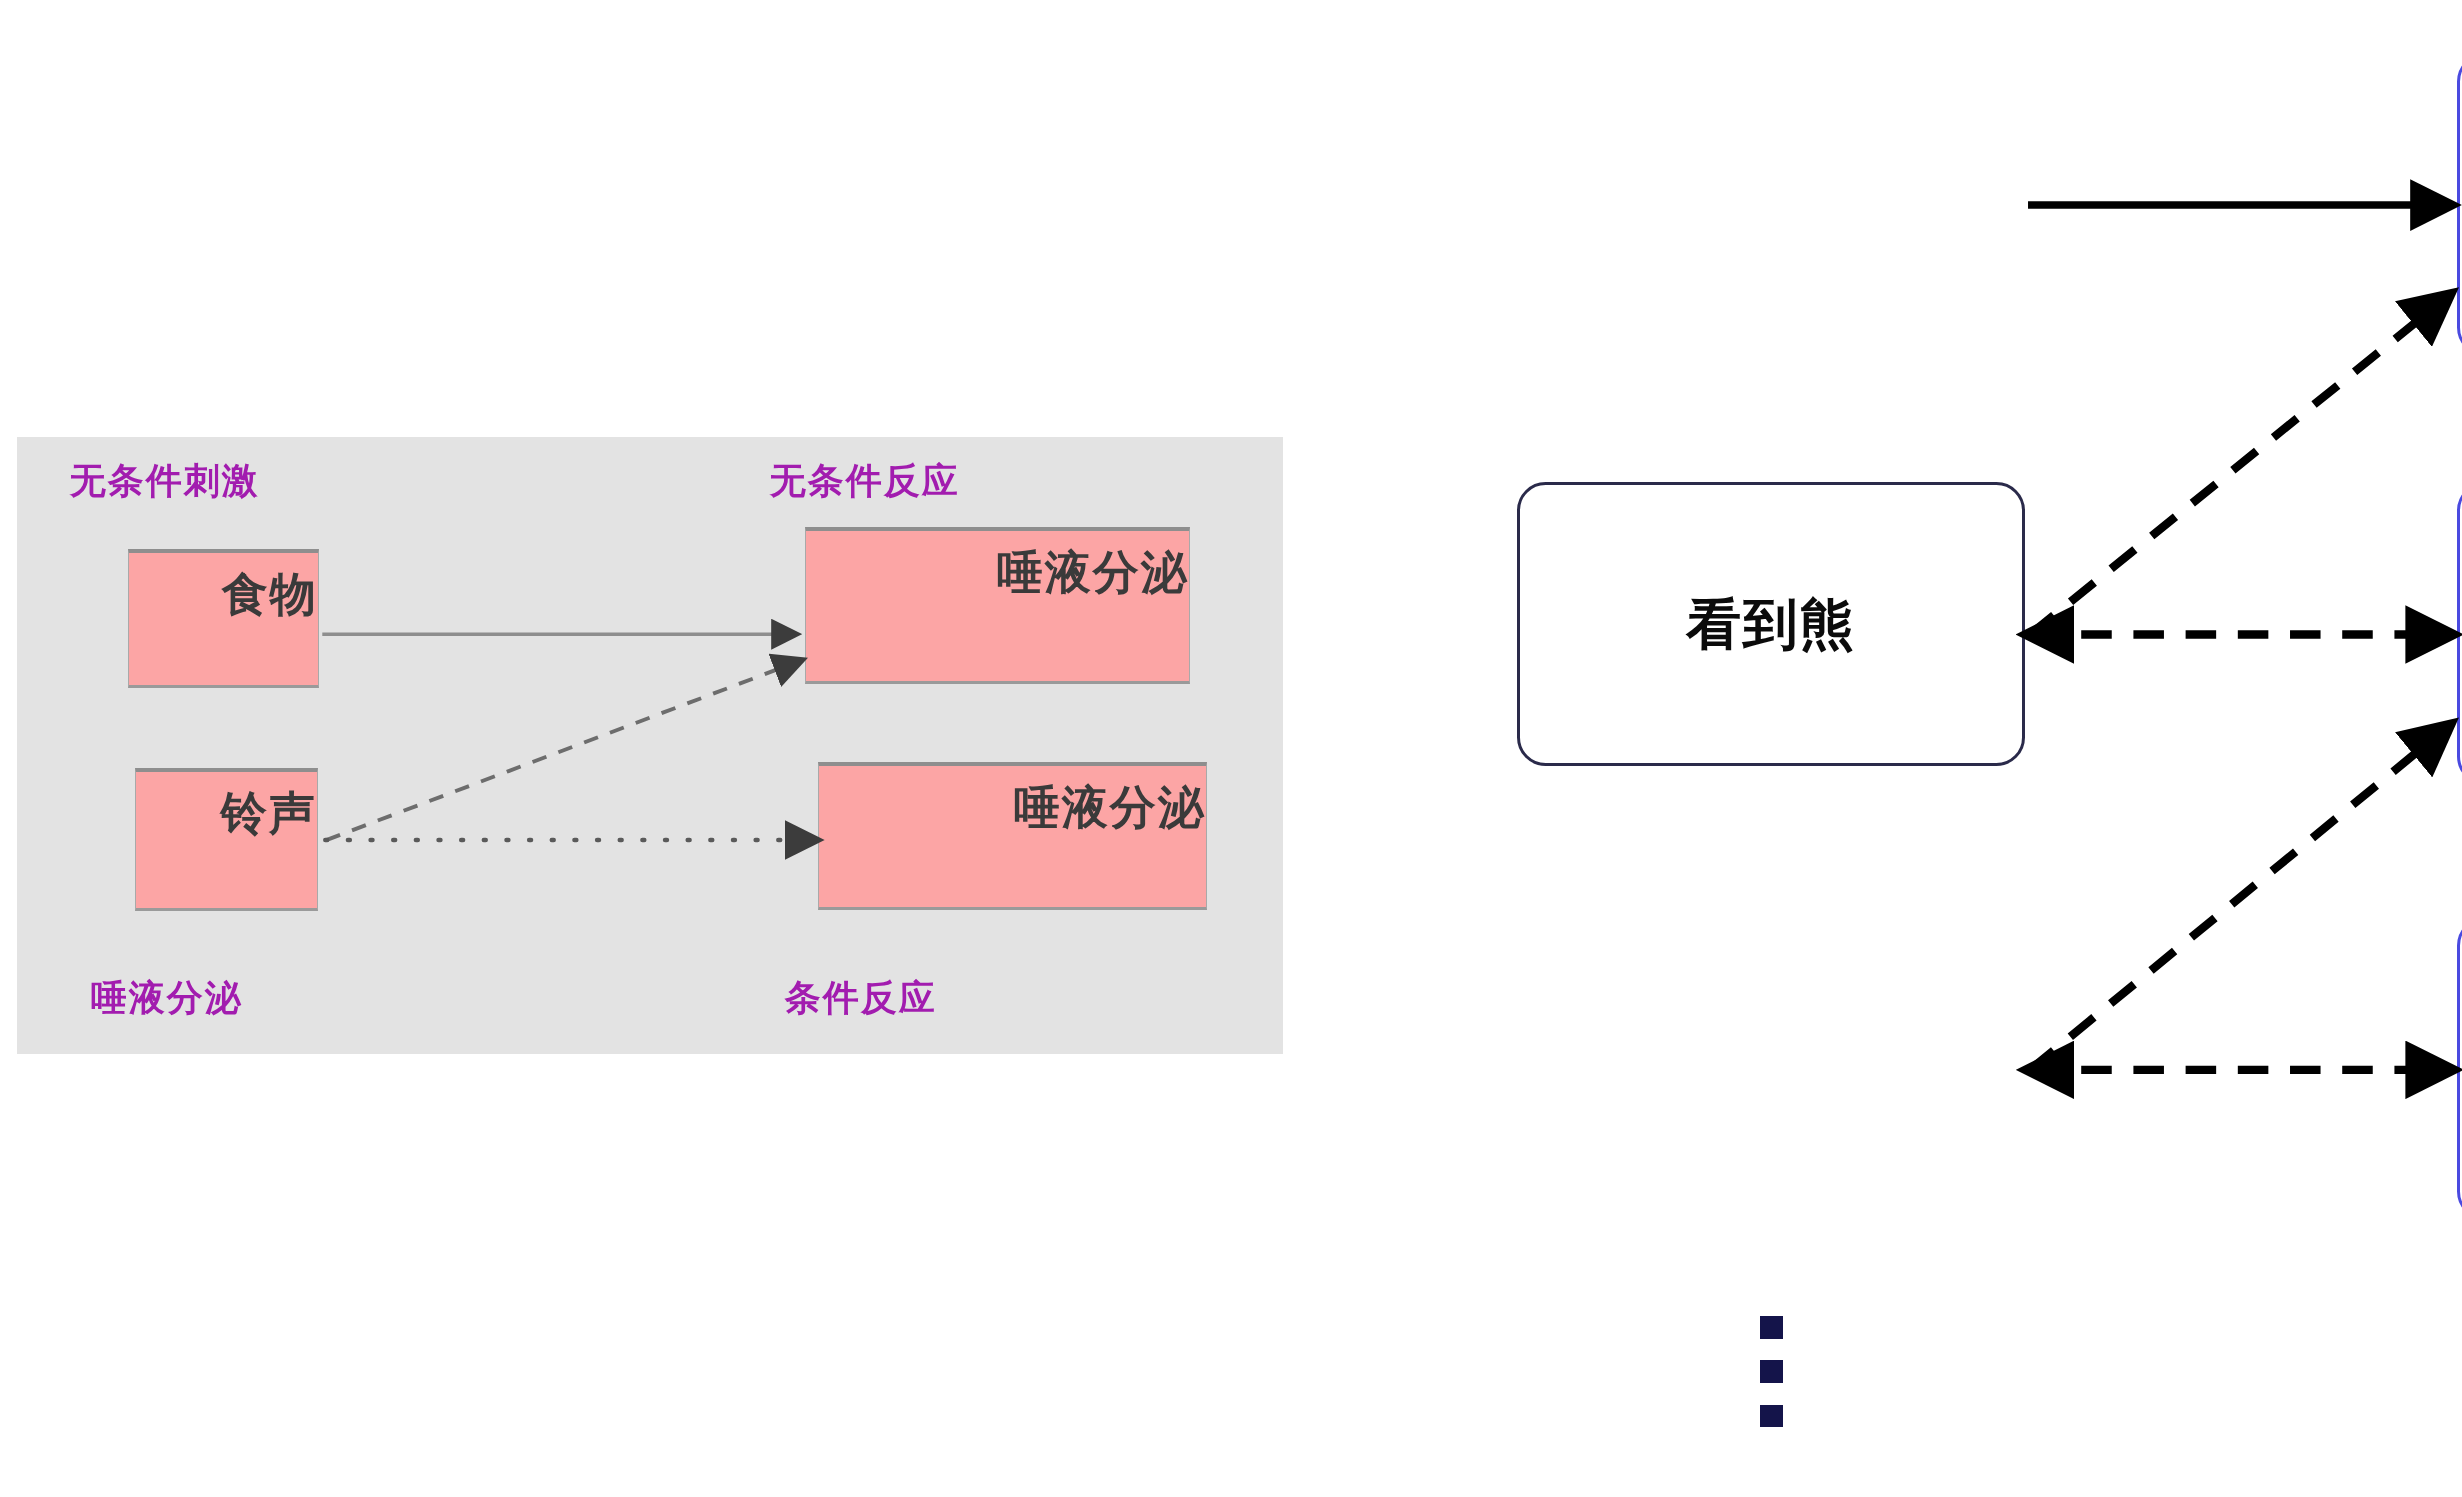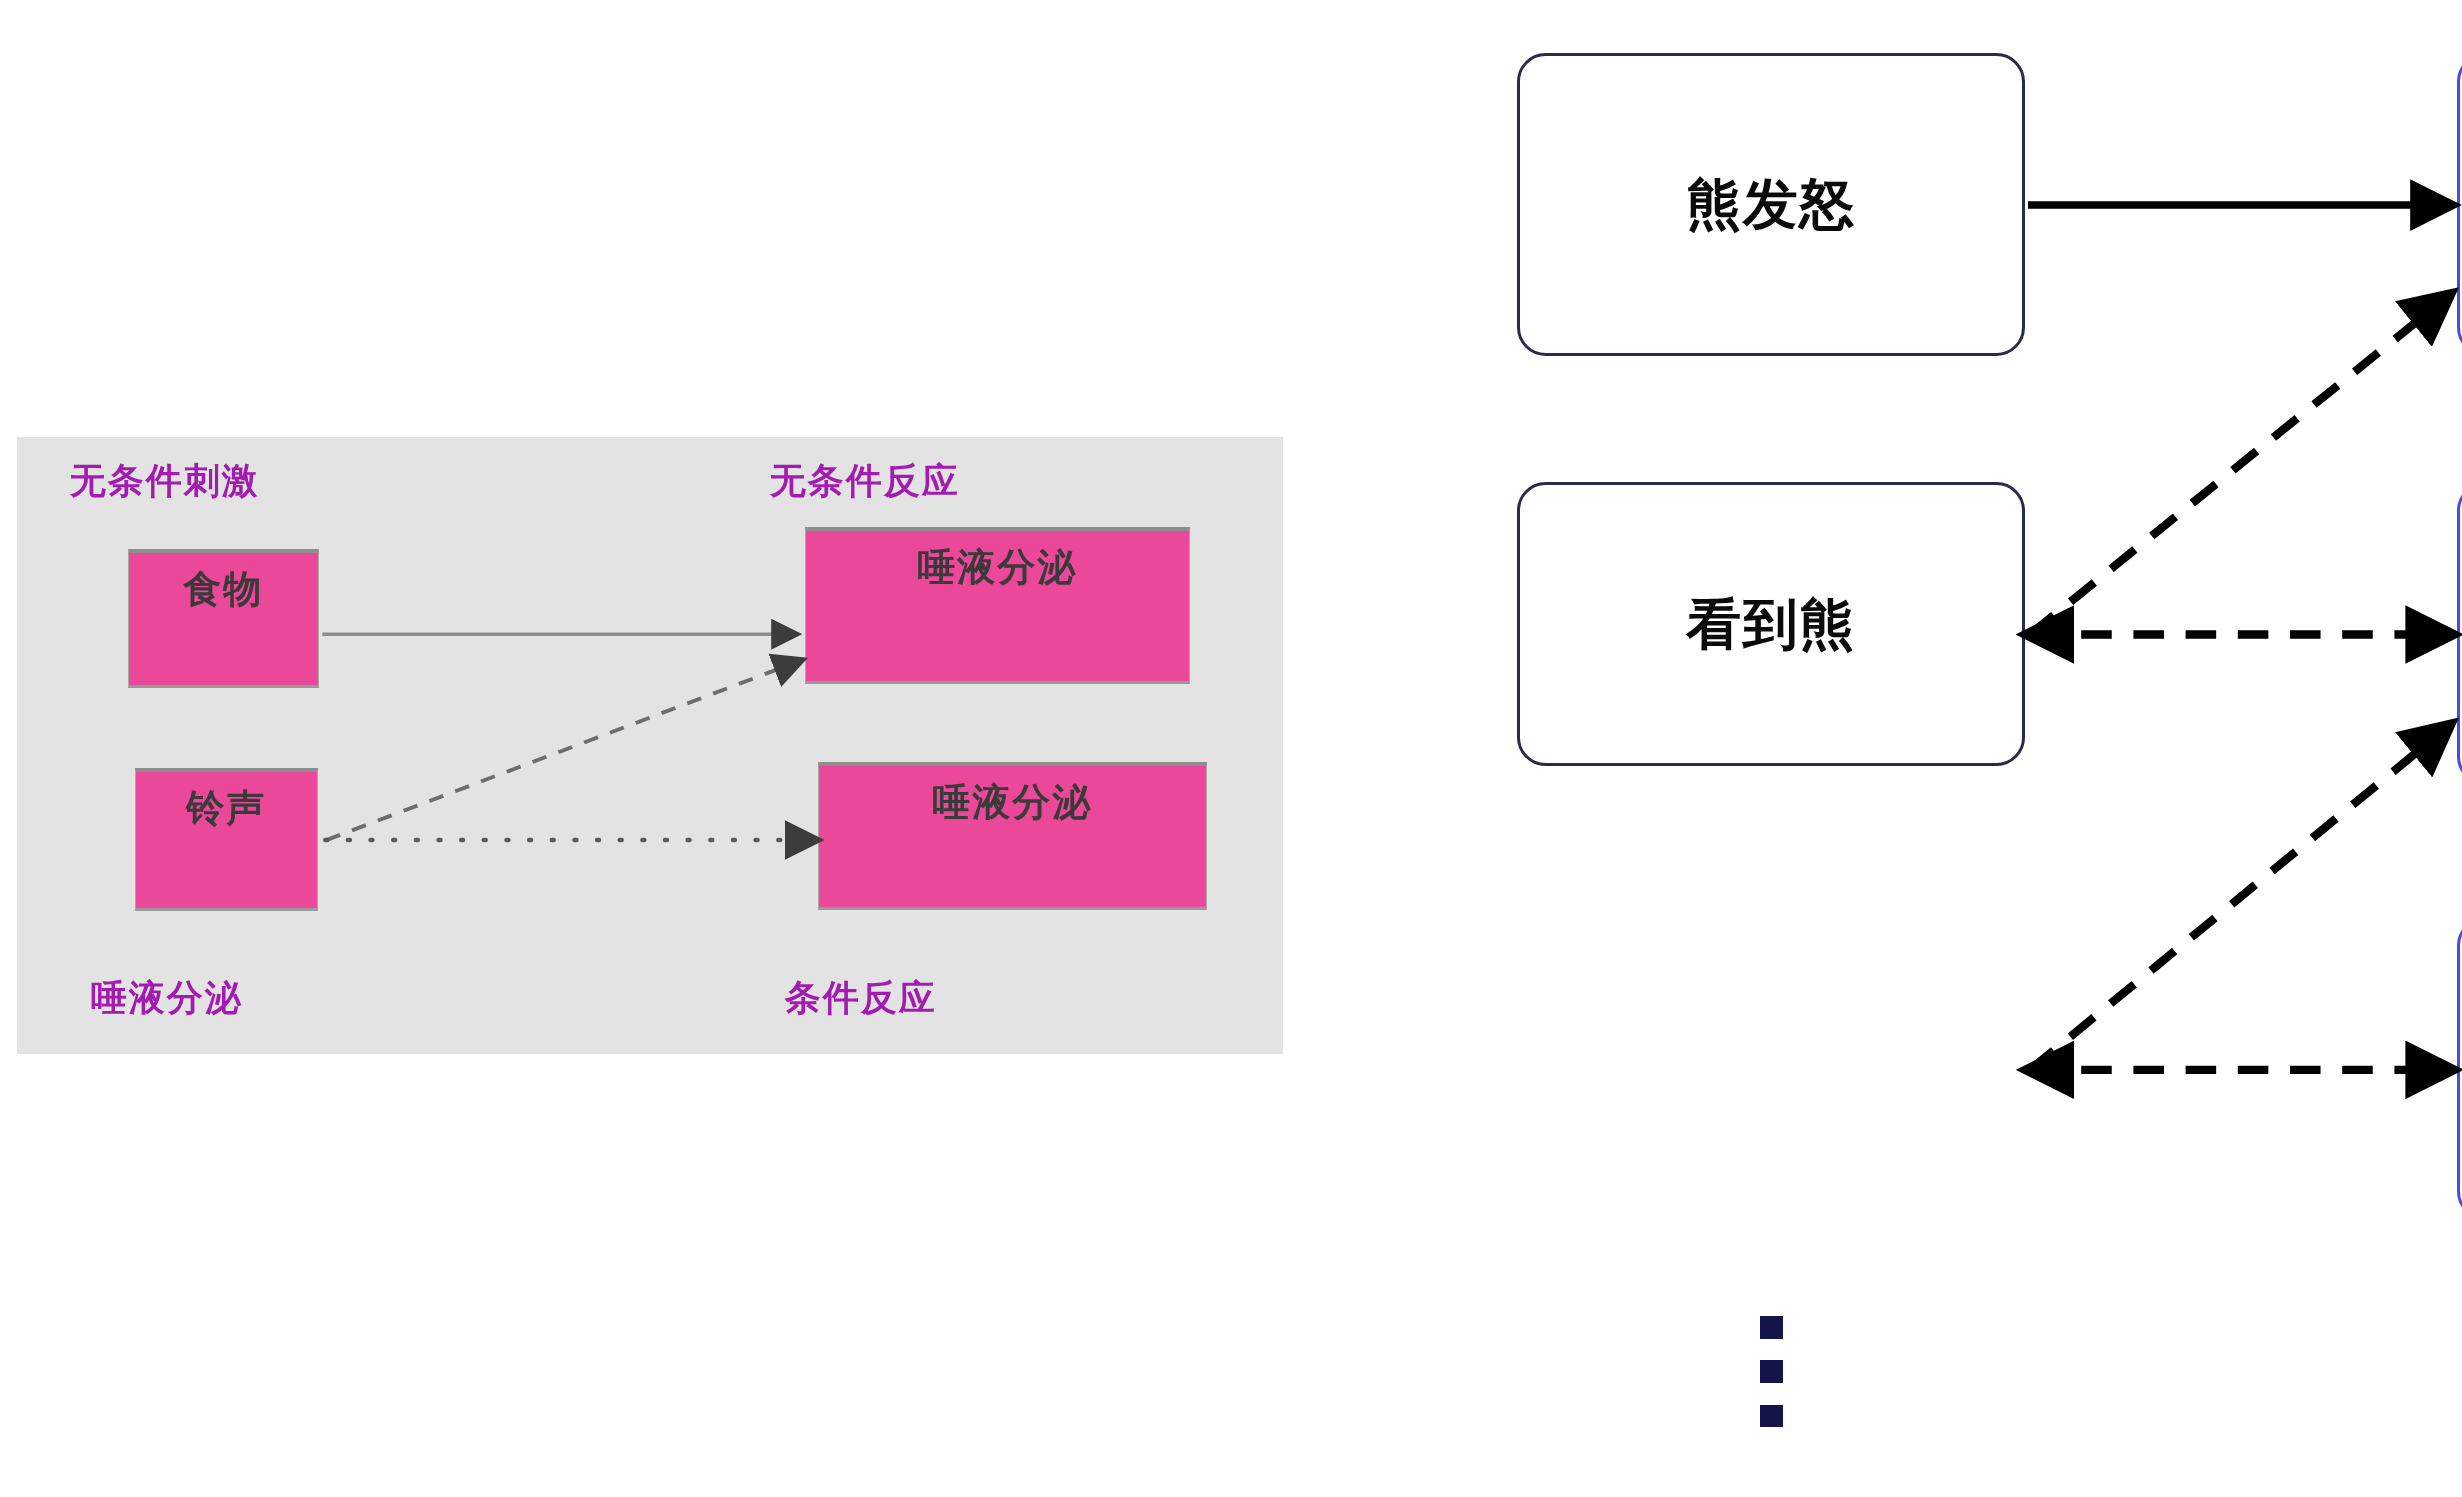--- a/index.html
+++ b/index.html
@@ -6,25 +6,25 @@
   body{width:3306px;height:1498px;position:relative;overflow:hidden;
        font-family:"Liberation Sans","DejaVu Sans",sans-serif;}
   .stage{position:absolute;left:0;top:0;width:3306px;height:1498px;}
 
   
   #left-panel{position:absolute;left:16.7px;top:437px;width:1266px;height:617px;
               background:#e3e3e3;}
   .lp-label{position:absolute;color:#a21caf;font-size:36px;letter-spacing:2px;
             font-family:"DejaVu Sans","Liberation Sans",sans-serif;font-weight:600;
             white-space:nowrap;}
-  .lp-box{position:absolute;background:#ec4899;
+  .lp-box{position:absolute;background:#fca5a5;
           border:1.5px solid #a9a9a9;border-top:4.4px solid #8e8e8e;border-bottom:3.4px solid #9a9a9a;
-          color:#3a3a3a;font-size:38px;font-weight:600;letter-spacing:2px;
+          color:#3a3a3a;font-size:46px;font-weight:600;letter-spacing:2px;
           font-family:"DejaVu Sans","Liberation Sans",sans-serif;
-          display:flex;align-items:flex-start;justify-content:center;
+          display:flex;align-items:flex-start;justify-content:flex-end;
           padding-top:10.8px;box-sizing:border-box;white-space:nowrap;}
 
   
   .rbox{position:absolute;background:#ffffff;border-radius:28.6px;
         display:flex;align-items:center;justify-content:center;
         box-sizing:border-box;text-align:center;line-height:1.18;}
   .rbox.dark{border:3.4px solid #2a2a4a;}
   .rbox.blue{border:3.4px solid #4a4ae0;}
   .rbox .cn{font-family:"DejaVu Sans","Liberation Sans",sans-serif;
             font-size:55px;font-weight:700;color:#0b0b0b;letter-spacing:1.5px;}
@@ -72,23 +72,20 @@
       </defs>
 
       <line x1="620" y1="400" x2="1540" y2="400" stroke="#8e8e8e" stroke-width="7" marker-end="url(#lp-head)"></line>
 
       <line x1="628" y1="818" x2="1548" y2="470" stroke="#6d6d6d" stroke-width="8" stroke-dasharray="30 26" marker-end="url(#lp-head)"></line>
 
       <line x1="626" y1="818" x2="1570" y2="818" stroke="#5a5a5a" stroke-width="9" stroke-dasharray="4 42" stroke-linecap="round" marker-end="url(#lp-head)"></line>
     </svg>
   </div>
 
-  <div class="rbox dark" style="left:1517px;top:53px;width:508px;height:303px;">
-    <span class="cn">熊发怒</span>
-  </div>
 
   <div class="rbox dark" style="left:1517px;top:482px;width:508px;height:284px;">
     <span class="cn">看到熊</span>
   </div>
 
 
   <div class="rbox blue" style="left:2457px;top:53px;width:502px;height:303px;">
     
   </div>
 

